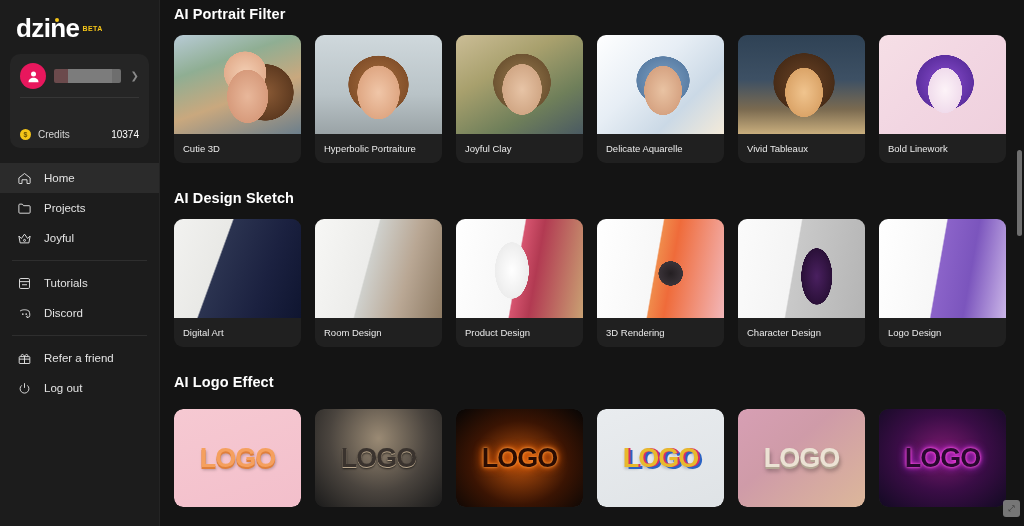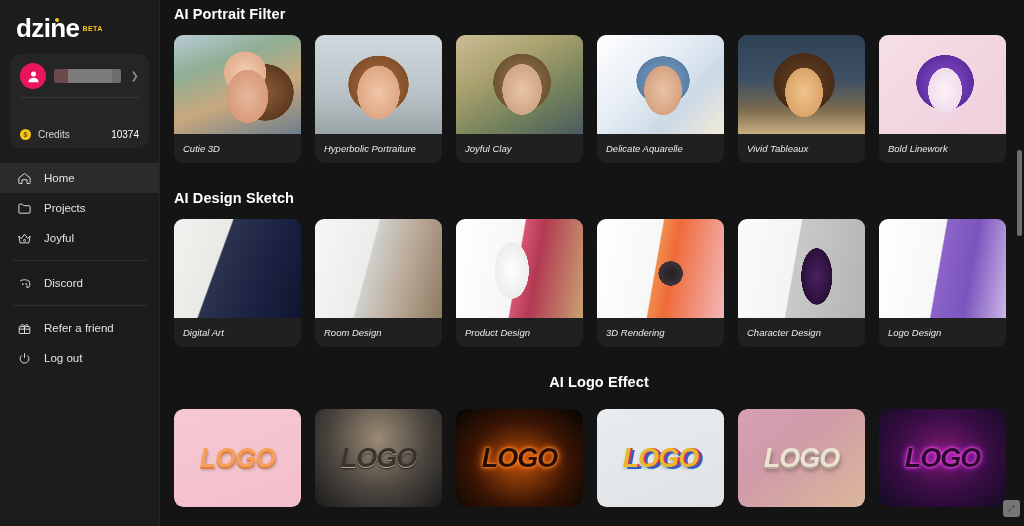--- a/index.html
+++ b/index.html
@@ -87,21 +87,20 @@
   }
   .section { padding-top:0; }
   .section-title {
     font-size:14.5px; font-weight:700; color:#ffffff;
     letter-spacing:0.1px;
   }
   .grid {
     display:grid;
     grid-template-columns:repeat(6,127px);
     gap:14px;
-    font-style:italic;
   }
   .card {
     width:127px;
     background:#202020;
     border-radius:9px;
     overflow:hidden;
     cursor:pointer;
   }
   .card-img { width:127px; height:99px; position:relative; overflow:hidden; }
   .card-label {
@@ -250,20 +249,30 @@
           <svg viewBox="0 0 24 24">
               <path d="M3 8l4 4 5-7 5 7 4-4-2 11H5z"></path>
               <circle cx="12" cy="15" r="1.6"></circle>
             </svg>
         </span>
         <span>Joyful</span>
       </div>
 
       <div class="nav-divider"></div>
 
+      <div class="nav-item">
+        <span class="ic">
+          <svg viewBox="0 0 24 24">
+              <rect x="4" y="4" width="16" height="16" rx="2"></rect>
+              <line x1="4" y1="9" x2="20" y2="9"></line>
+              <line x1="8" y1="14" x2="16" y2="14"></line>
+            </svg>
+        </span>
+        <span>Tutorials</span>
+      </div>
 
       <div class="nav-item">
         <span class="ic">
           <svg viewBox="0 0 24 24">
               <path d="M5 8c2-1.5 5-2 7-2s5 .5 7 2c1.6 3 1.8 6.6 1 9-1.5 1-3 1.5-4 1.5l-1-1.6c.7-.2 1.4-.6 2-1"></path>
               <circle cx="9.3" cy="13" r="1.3" fill="#e3e3e3" stroke="none"></circle>
               <circle cx="14.7" cy="13" r="1.3" fill="#e3e3e3" stroke="none"></circle>
             </svg>
         </span>
         <span>Discord</span>
@@ -351,21 +360,21 @@
           <div class="card-img s5"></div>
           <div class="card-label">Character Design</div>
         </div>
         <div class="card">
           <div class="card-img s6"></div>
           <div class="card-label">Logo Design</div>
         </div>
       </div>
     </section>
 
-    <section class="section" style="padding-top:27px;text-align:center;">
+    <section class="section" style="padding-top:27px;">
       <h2 class="section-title">AI Logo Effect</h2>
       <div class="grid" style="margin-top:19px;">
         <div class="card tall">
           <div class="card-img l1">
             <div class="logo-text lt1">LOGO</div>
           </div>
         </div>
         <div class="card tall">
           <div class="card-img l2">
             <div class="logo-text lt2">LOGO</div>

